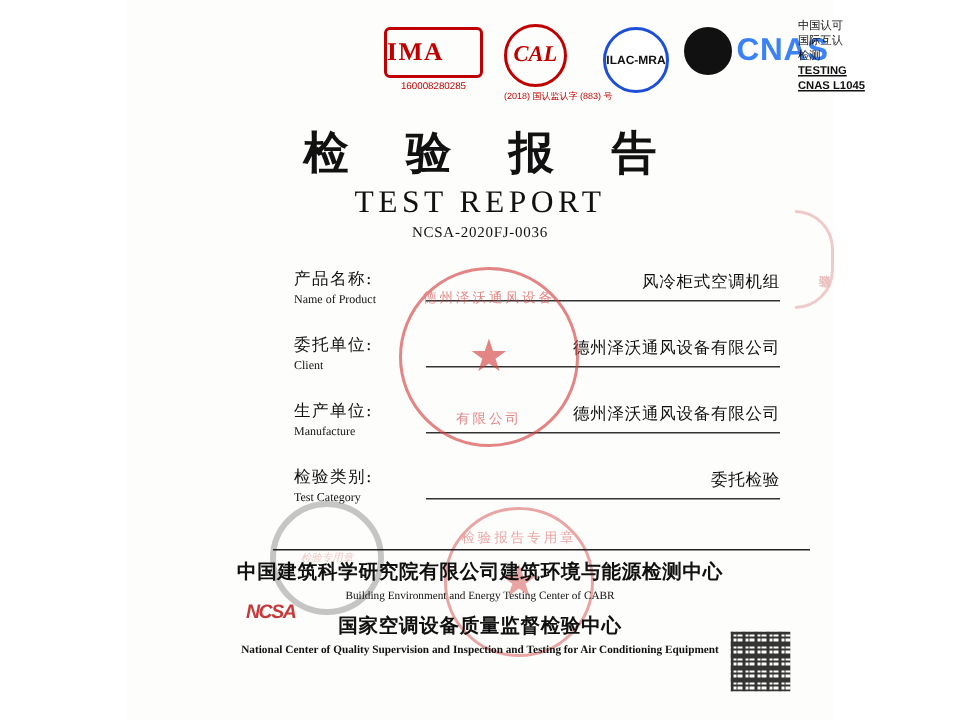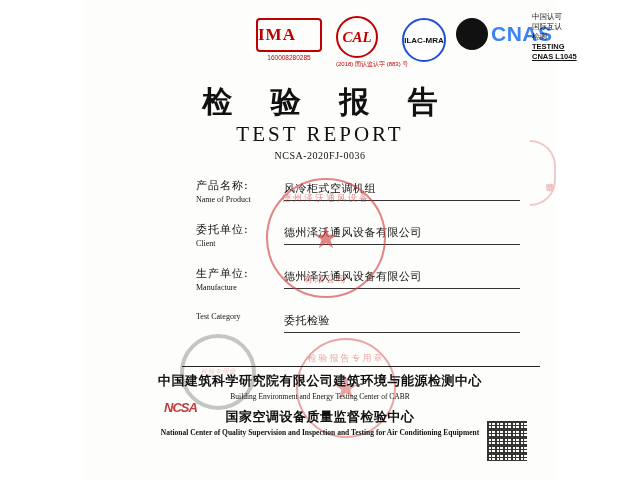--- a/index.html
+++ b/index.html
@@ -209,21 +209,21 @@
     font-family: "Liberation Serif", serif;
     white-space: nowrap;
   }
   .field-value {
     position: absolute;
     left: 88px;
     top: 0;
     width: 236px;
     height: 22px;
     border-bottom: 1px solid #333;
-    text-align: left;
+    text-align: right;
     font-size: 11px;
     color: #111;
     font-family: Liberation Serif, serif;
     line-height: 20px;
     letter-spacing: 0.5px;
   }
 
   
   .footer-rule {
     position: absolute;
@@ -446,20 +446,21 @@
       <div class="field-row">
         <div class="field-label">
           <div class="label-cn">生产单位:</div>
           <div class="label-en">Manufacture</div>
         </div>
         <div class="field-value">德州泽沃通风设备有限公司</div>
       </div>
 
       <div class="field-row">
         <div class="field-label">
+          <div class="label-cn">检验类别:</div>
           <div class="label-en">Test Category</div>
         </div>
         <div class="field-value">委托检验</div>
       </div>
 
     </div>
 
     <div class="seal seal-main">
       <div class="seal-arc-top">德州泽沃通风设备</div>
       <div class="seal-star">★</div>

